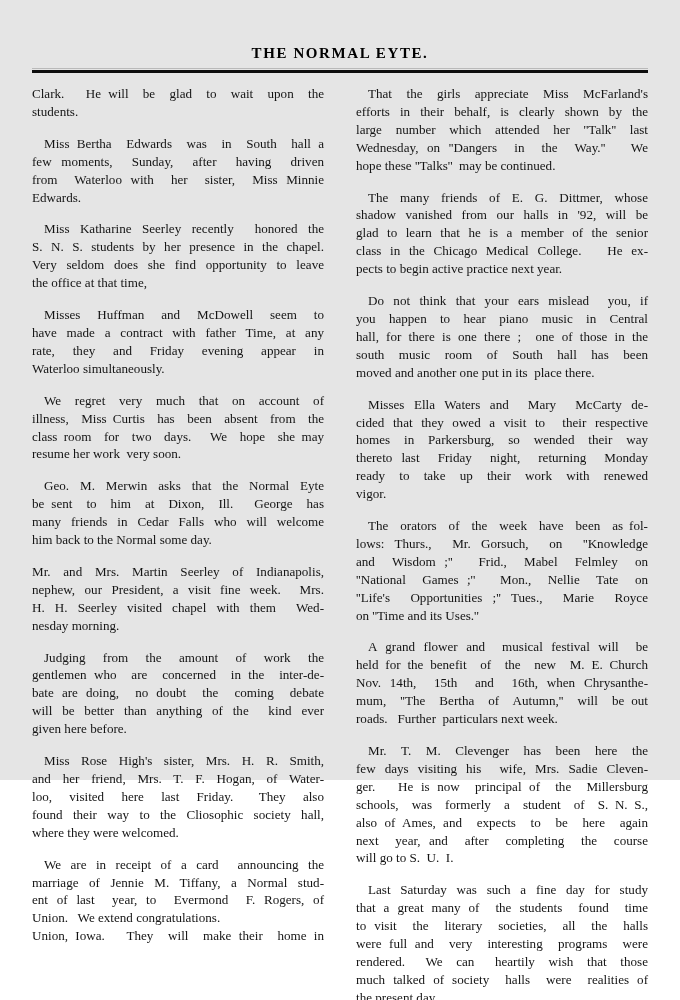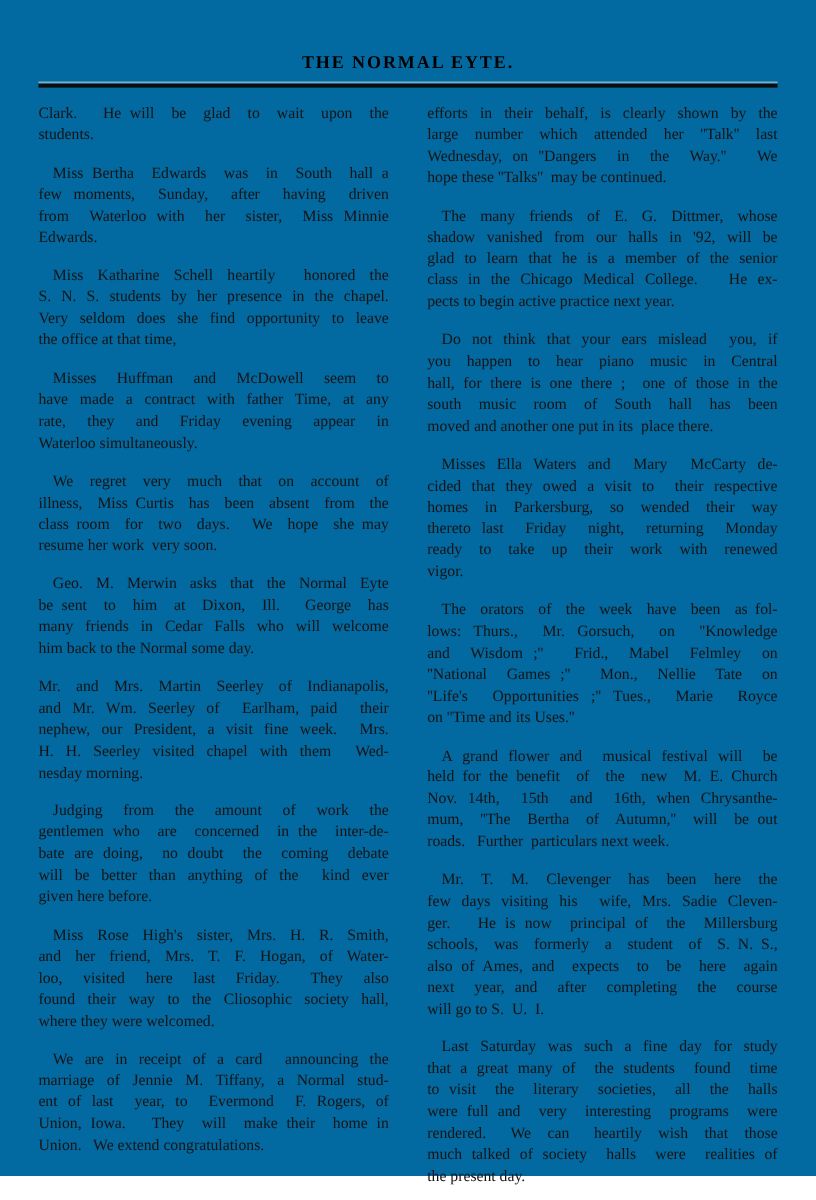--- a/index.html
+++ b/index.html
@@ -10,22 +10,22 @@
   body {
     width: 680px;
     height: 1000px;
     overflow: hidden;
     font-family: "Liberation Serif", "DejaVu Serif", serif;
     color: #111111;
   }
   .page {
     position: relative;
     width: 680px;
-    height: 980px;
-    background: #0369a1;
+    height: 780px;
+    background: #e5e5e5;
   }
   .masthead {
     padding-top: 44px;
     text-align: center;
   }
   .masthead-title {
     font-family: "Liberation Serif", "DejaVu Serif", serif;
     font-weight: bold;
     font-size: 15px;
     letter-spacing: 1.6px;
@@ -97,21 +97,21 @@
           <span class="ln">Clark.   He will  be  glad  to  wait  upon  the</span>
           <span class="ln last">students.</span>
         </p>
         <p class="para">
           <span class="ln indent">Miss Bertha  Edwards  was  in  South  hall a</span>
           <span class="ln">few moments,  Sunday,  after  having  driven</span>
           <span class="ln">from  Waterloo with  her  sister,  Miss Minnie</span>
           <span class="ln last">Edwards.</span>
         </p>
         <p class="para">
-          <span class="ln indent">Miss Katharine Schell heartily  honored the</span>
+          <span class="ln indent">Miss Katharine Seerley recently  honored the</span>
           <span class="ln">S. N. S. students by her presence in the chapel.</span>
           <span class="ln">Very seldom does she find opportunity to leave</span>
           <span class="ln last">the office at that time,</span>
         </p>
         <p class="para">
           <span class="ln indent">Misses  Huffman  and  McDowell  seem  to</span>
           <span class="ln">have made a contract with father Time, at any</span>
           <span class="ln">rate,  they  and  Friday  evening  appear  in</span>
           <span class="ln last">Waterloo simultaneously.</span>
         </p>
@@ -122,21 +122,20 @@
           <span class="ln last">resume her work  very soon.</span>
         </p>
         <p class="para">
           <span class="ln indent">Geo. M. Merwin asks that the Normal Eyte</span>
           <span class="ln">be sent  to  him  at  Dixon,  Ill.   George  has</span>
           <span class="ln">many friends in Cedar Falls who will welcome</span>
           <span class="ln last">him back to the Normal some day.</span>
         </p>
         <p class="para">
           <span class="ln">Mr. and Mrs. Martin Seerley of Indianapolis,</span>
-          <span class="ln">and Mr. Wm. Seerley of  Earlham, paid  their</span>
           <span class="ln">nephew, our President, a visit fine week.  Mrs.</span>
           <span class="ln">H. H. Seerley visited chapel with them  Wed-</span>
           <span class="ln last">nesday morning.</span>
         </p>
         <p class="para">
           <span class="ln indent">Judging  from  the  amount  of  work  the</span>
           <span class="ln">gentlemen who  are  concerned  in the  inter-de-</span>
           <span class="ln">bate are doing,  no doubt  the  coming  debate</span>
           <span class="ln">will be better than anything of the  kind ever</span>
           <span class="ln last">given here before.</span>
@@ -145,26 +144,27 @@
           <span class="ln indent">Miss Rose High's sister, Mrs. H. R. Smith,</span>
           <span class="ln">and her friend, Mrs. T. F. Hogan, of Water-</span>
           <span class="ln">loo,  visited  here  last  Friday.   They  also</span>
           <span class="ln">found their way to the Cliosophic society hall,</span>
           <span class="ln last">where they were welcomed.</span>
         </p>
         <p class="para">
           <span class="ln indent">We are in receipt of a card  announcing the</span>
           <span class="ln">marriage of Jennie M. Tiffany, a Normal stud-</span>
           <span class="ln">ent of last  year, to  Evermond  F. Rogers, of</span>
+          <span class="ln last">Union.   We extend congratulations.</span>
           <span class="ln">Union, Iowa.   They  will  make their  home in</span>
-          <span class="ln last">Union.   We extend congratulations.</span>
         </p>
       </div>
     <div class="column" id="col-1">
         <p class="para">
+          <span class="ln indent">That the girls appreciate Miss McFarland's</span>
           <span class="ln">efforts in their behalf, is clearly shown by the</span>
           <span class="ln">large number which attended her ''Talk'' last</span>
           <span class="ln">Wednesday, on ''Dangers  in  the  Way.''   We</span>
           <span class="ln last">hope these ''Talks''  may be continued.</span>
         </p>
         <p class="para">
           <span class="ln indent">The many friends of E. G. Dittmer, whose</span>
           <span class="ln">shadow vanished from our halls in '92, will be</span>
           <span class="ln">glad to learn that he is a member of the senior</span>
           <span class="ln">class in the Chicago Medical College.   He ex-</span>

